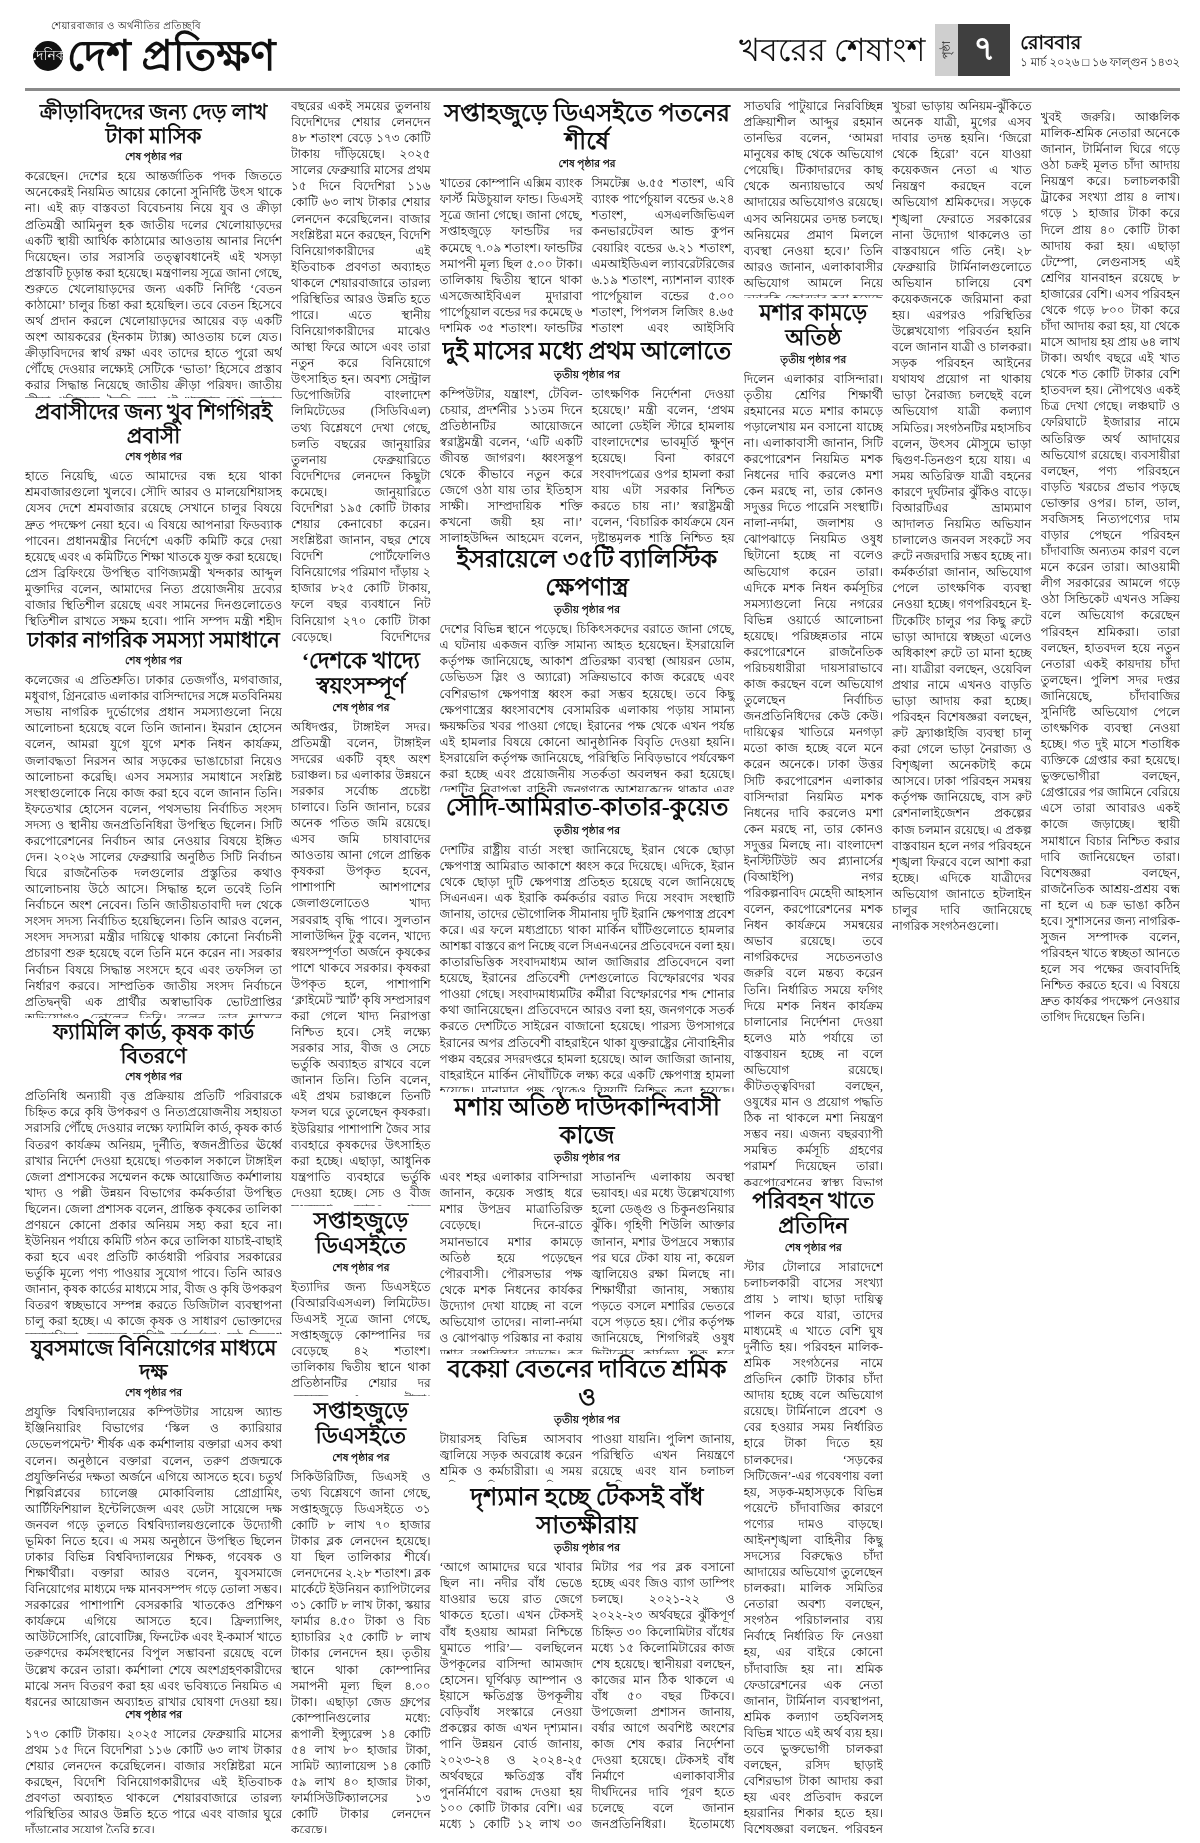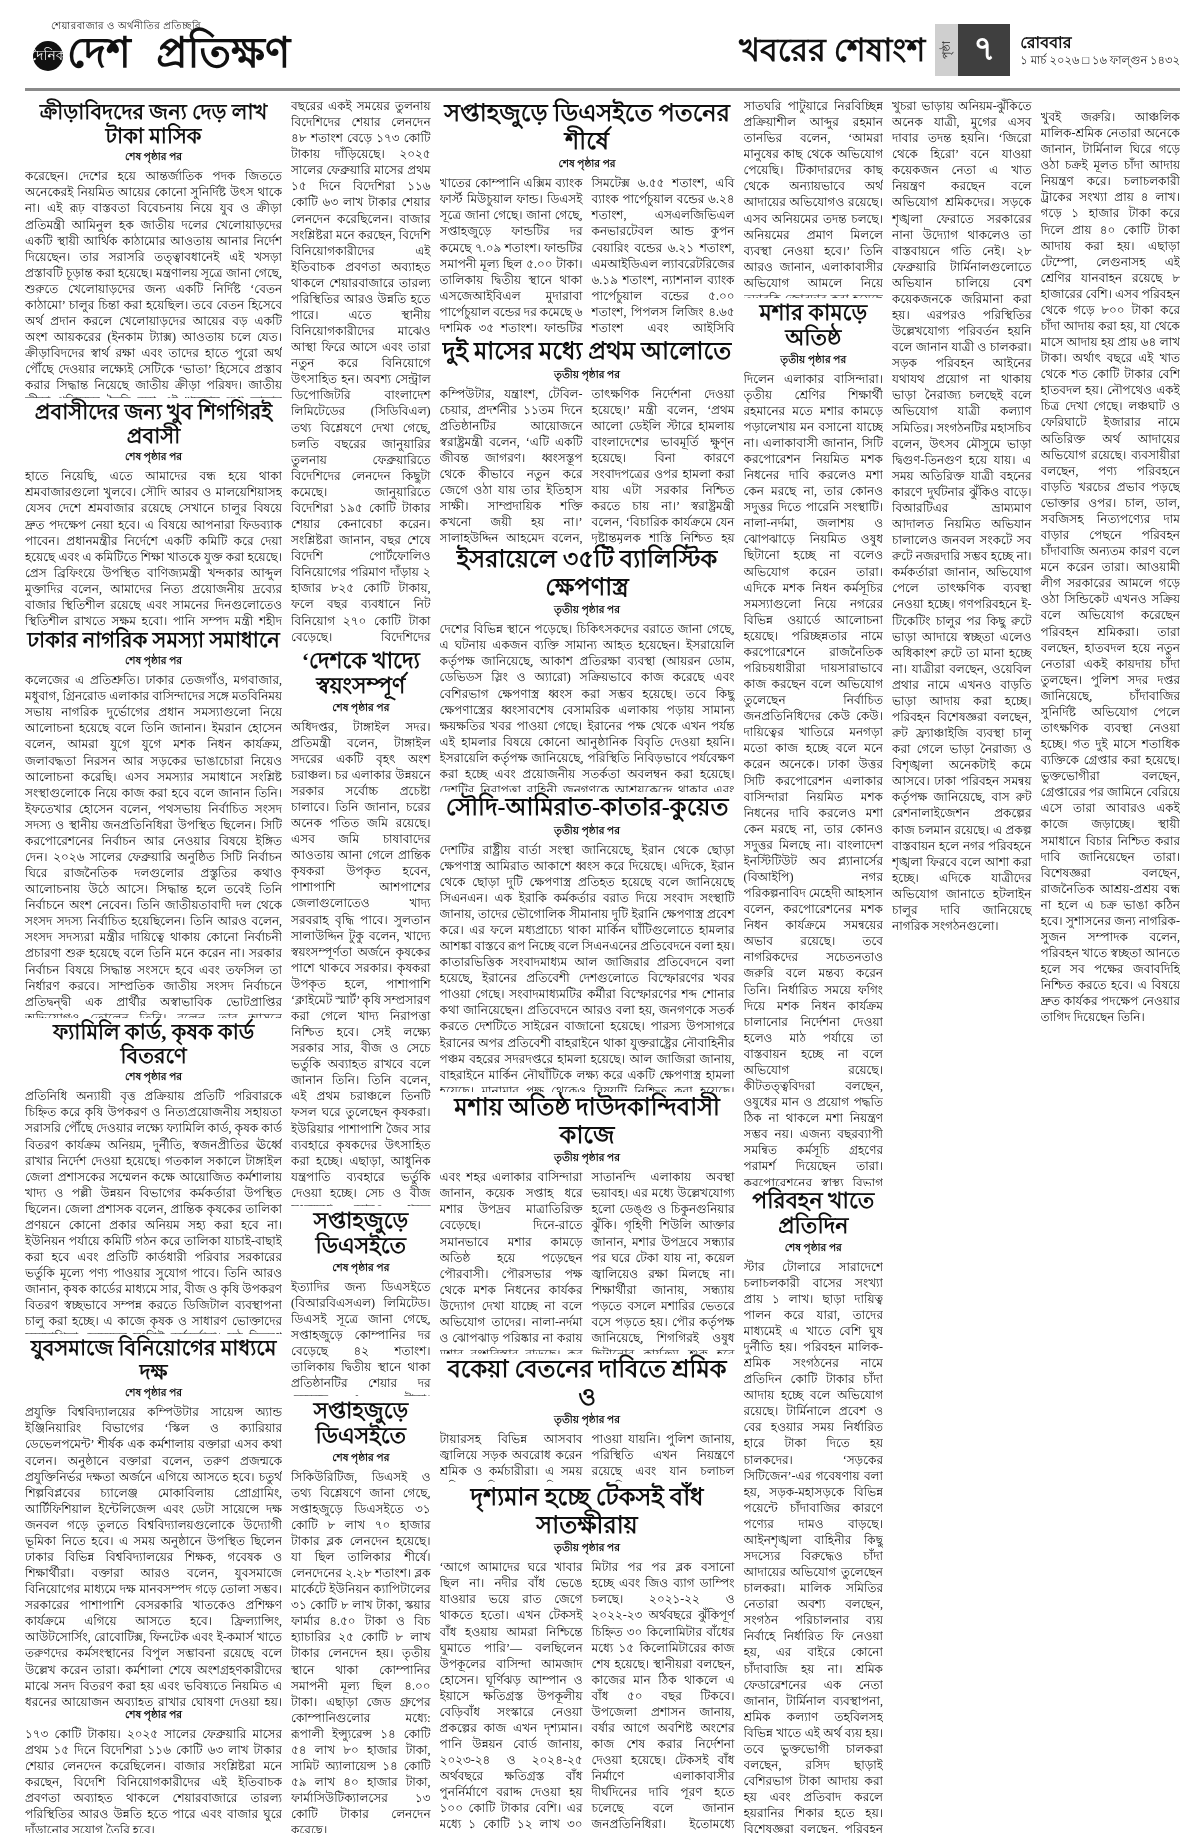--- a/index.html
+++ b/index.html
@@ -5,30 +5,30 @@
   html,body{margin:0;padding:0;background:#e8e8e4;}
   .page{position:relative;width:1200px;height:1843px;background:#ffffff;margin:0 auto;
         font-family:"Liberation Serif","DejaVu Serif",serif;color:#111;overflow:hidden;}
   
   .header{position:absolute;left:25px;top:18px;width:1155px;height:70px;}
   .brand{position:absolute;left:8px;top:0;}
   .tagline{font-size:10px;letter-spacing:.5px;color:#222;margin-left:18px;}
   .logo-row{display:flex;align-items:center;gap:4px;}
   .emblem{width:30px;height:30px;border-radius:50%;background:#111;color:#fff;
           font-size:14px;display:flex;align-items:center;justify-content:center;flex:0 0 auto;}
-  .logo{font-size:42px;font-weight:bold;line-height:1;font-family:Liberation Mono, monospace;}
+  .logo{font-size:42px;font-weight:bold;line-height:1;font-family:Liberation Serif, serif;}
   .hdr-right{position:absolute;right:0;top:6px;display:flex;align-items:center;gap:10px;}
-  .section-title{font-size:32px;font-weight:bold;line-height:1;}
+  .section-title{font-size:32px;font-weight:normal;line-height:1;}
   .page-widget{display:flex;align-items:stretch;height:52px;}
   .page-label{background:#cfcfcf;color:#222;writing-mode:vertical-rl;transform:rotate(180deg);
               font-size:11px;display:flex;align-items:center;justify-content:center;padding:0 2px;}
   .page-num{background:#3f3f3f;color:#fff;width:52px;display:flex;align-items:center;
             justify-content:center;font-size:34px;font-weight:bold;}
   .dateblock{line-height:1.25;}
-  .day{font-size:16px;font-weight:bold;}
+  .day{font-size:19px;font-weight:bold;}
   .dateline{font-size:11.5px;color:#222;}
   .rule{position:absolute;left:25px;top:88px;width:1155px;height:3px;background:#8a8a8a;}
   
   .content{position:absolute;left:25px;top:98px;width:1155px;height:1735px;
            display:flex;gap:9px;overflow:hidden;}
   .col{display:flex;flex-direction:column;overflow:hidden;}
   .colA{width:258px;}
   .colB{width:140px;}
   .colC{width:296px;justify-content:center;}
   .colE{width:140px;}

